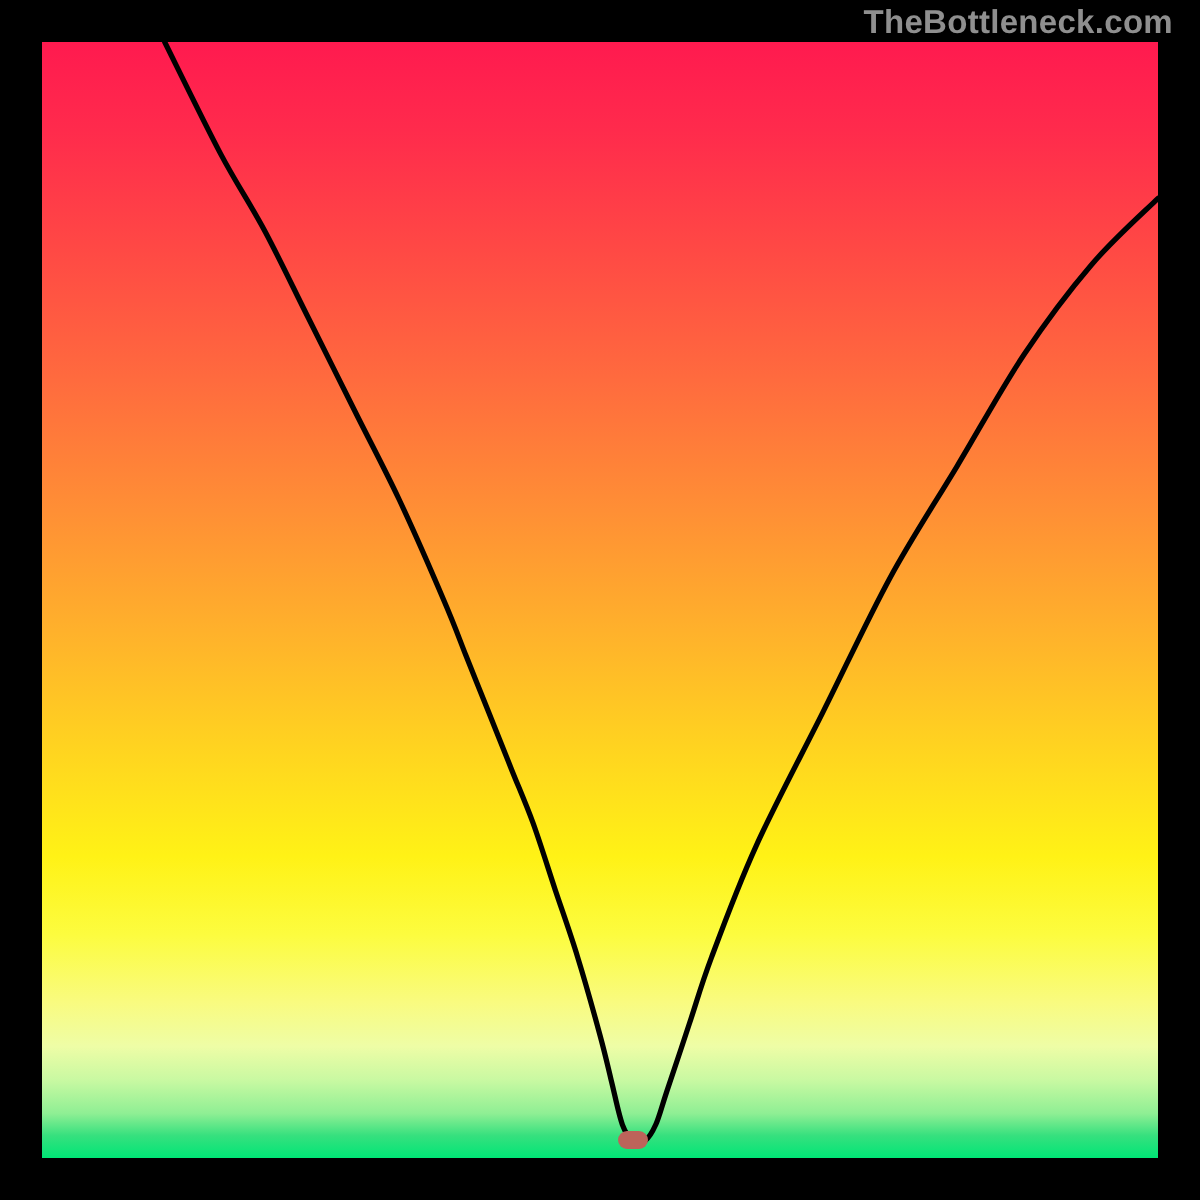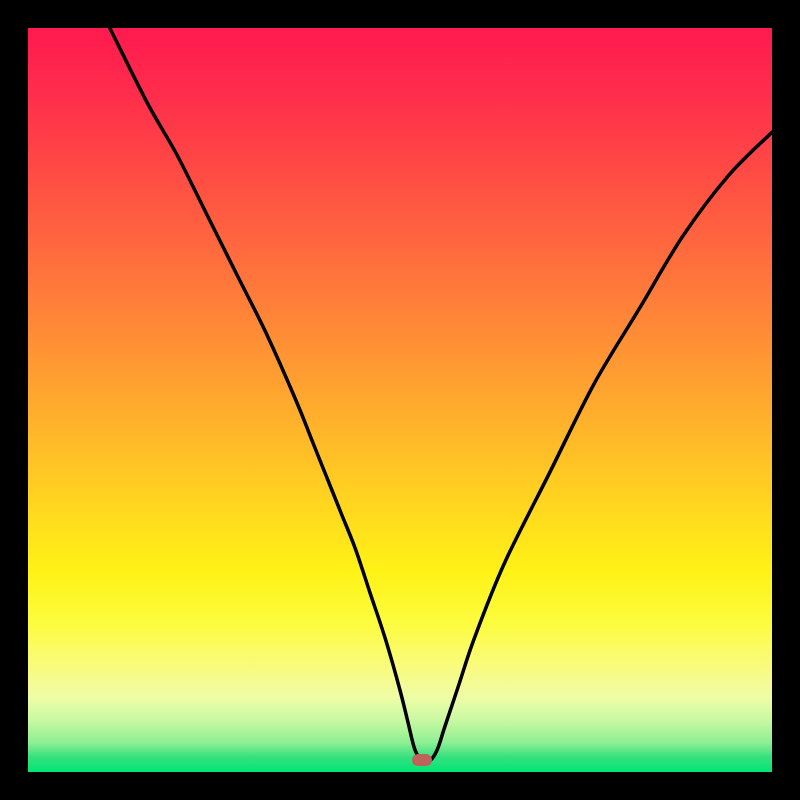--- a/index.html
+++ b/index.html
@@ -66,20 +66,21 @@
     height: 12px;
     border-radius: 6px;
     background: #bd635a;
   }
 </style>
 </head>
 <body>
 
 <div class="outer">
 
+  <div class="watermark">TheBottleneck.com</div>
 
   <div class="plot">
     <div class="gradient"></div>
 
     <svg class="curve" viewBox="0 0 744 744" preserveAspectRatio="none">
       <path id="curve-path" fill="none" stroke-width="3.5" stroke-linecap="round" stroke="#000000" d="M 81.8 0.0 C 88.0 12.4, 107.9 53.3, 119.0 74.4 C 130.2 95.5, 138.9 107.9, 148.8 126.5 C 158.7 145.1, 168.6 166.2, 178.6 186.0 C 188.5 205.8, 198.4 225.7, 208.3 245.5 C 218.2 265.4, 228.2 284.0, 238.1 305.0 C 248.0 326.1, 260.4 354.6, 267.8 372.0 C 275.3 389.4, 277.8 396.8, 282.7 409.2 C 287.7 421.6, 292.6 434.0, 297.6 446.4 C 302.6 458.8, 307.5 471.2, 312.5 483.6 C 317.4 496.0, 322.4 507.2, 327.4 520.8 C 332.3 534.4, 337.3 550.6, 342.2 565.4 C 347.2 580.3, 352.2 594.0, 357.1 610.1 C 362.1 626.2, 368.3 648.5, 372.0 662.2 C 375.7 675.8, 377.0 682.0, 379.4 691.9 C 381.9 701.8, 384.4 714.9, 386.9 721.7 C 389.4 728.5, 391.8 731.0, 394.3 732.8 C 396.8 734.7, 399.3 734.7, 401.8 732.8 C 404.2 731.0, 406.7 727.3, 409.2 721.7 C 411.7 716.1, 412.9 710.5, 416.6 699.4 C 420.4 688.2, 426.6 669.6, 431.5 654.7 C 436.5 639.8, 439.0 629.9, 446.4 610.1 C 453.8 590.2, 463.8 563.0, 476.2 535.7 C 488.6 508.4, 505.9 476.2, 520.8 446.4 C 535.7 416.6, 550.6 384.4, 565.4 357.1 C 580.3 329.8, 595.2 307.5, 610.1 282.7 C 625.0 257.9, 639.8 230.6, 654.7 208.3 C 669.6 186.0, 684.5 166.2, 699.4 148.8 C 714.2 131.4, 736.6 111.6, 744.0 104.2"></path>
     </svg>
 
     <div class="marker" id="marker" style="left: 384px; top: 726px; background: rgb(189, 99, 90);"></div>
   </div>

